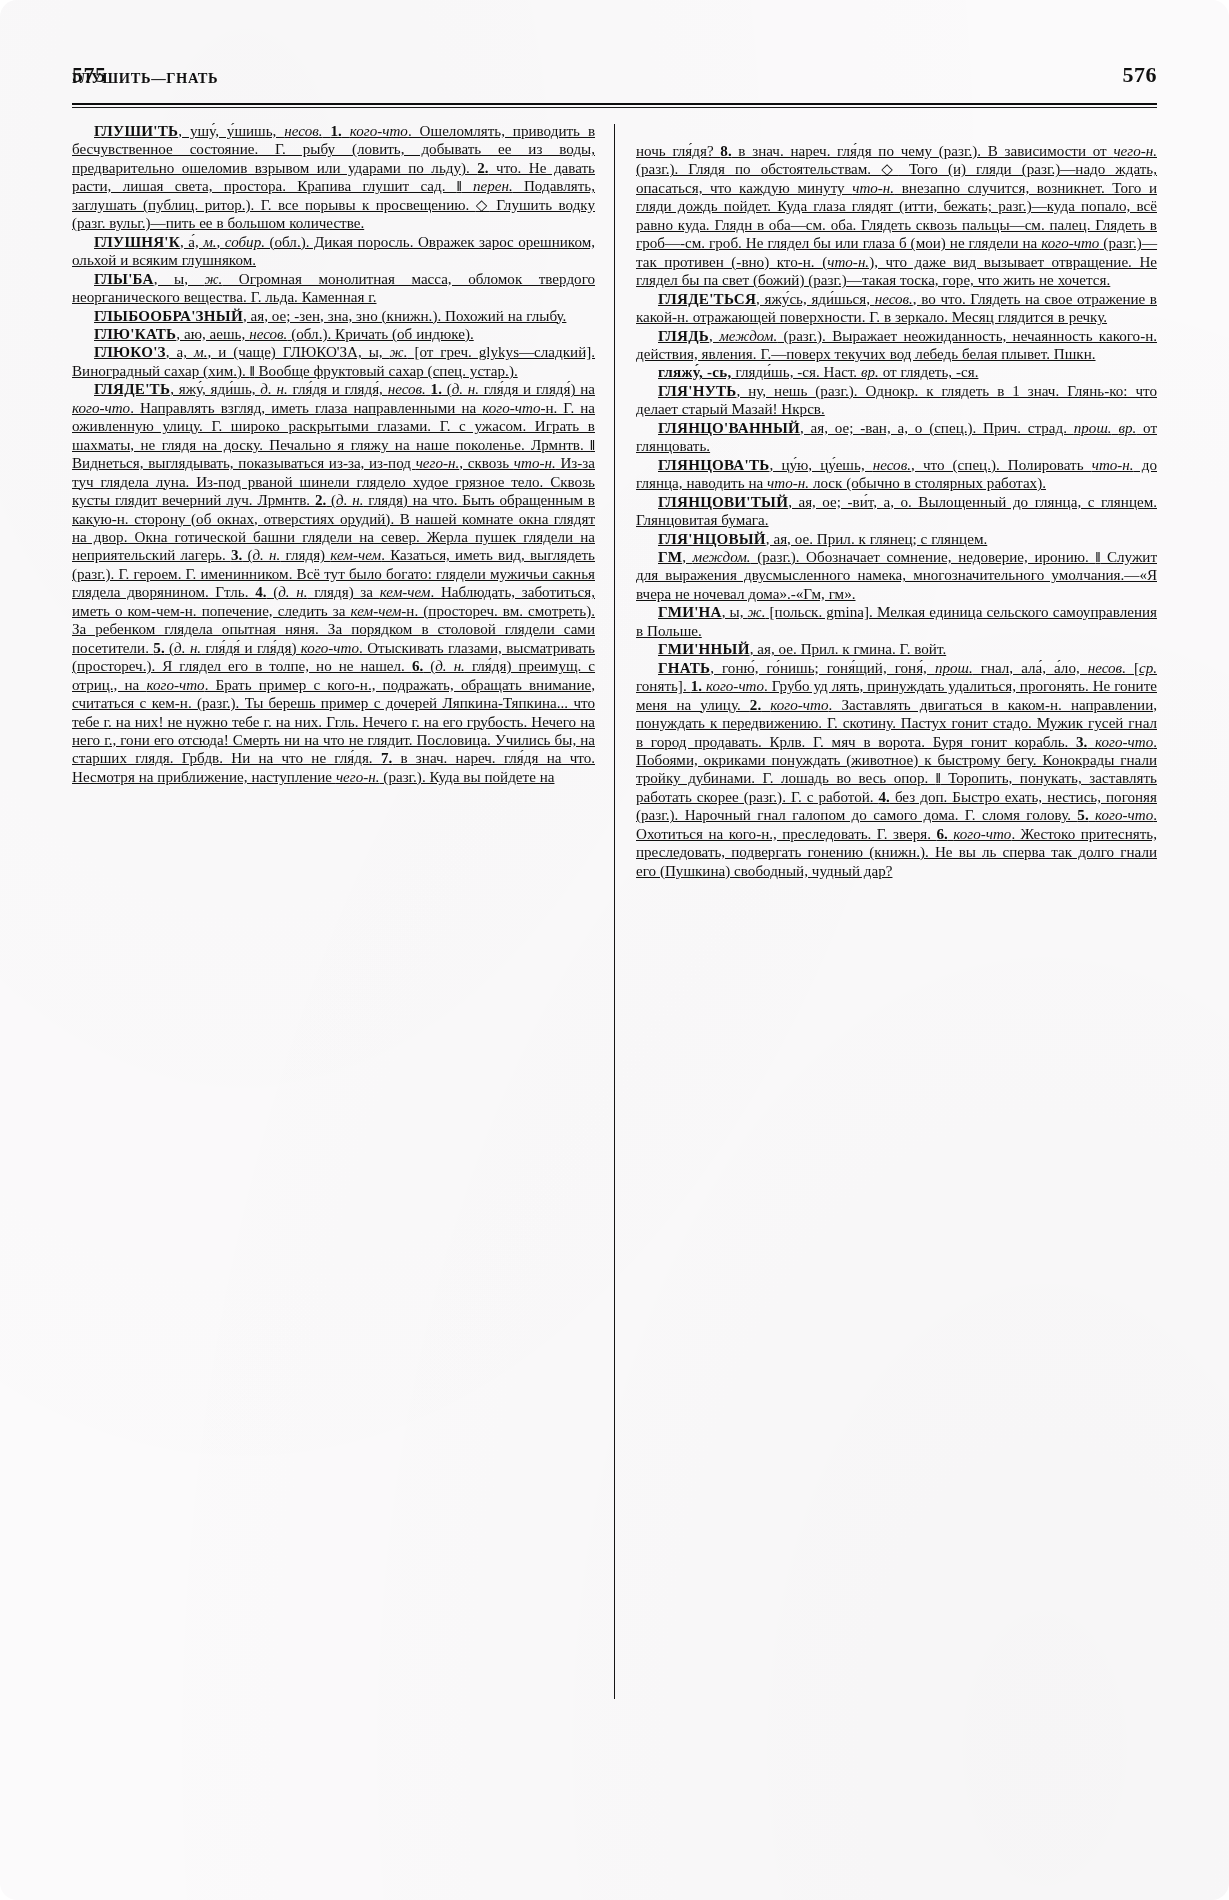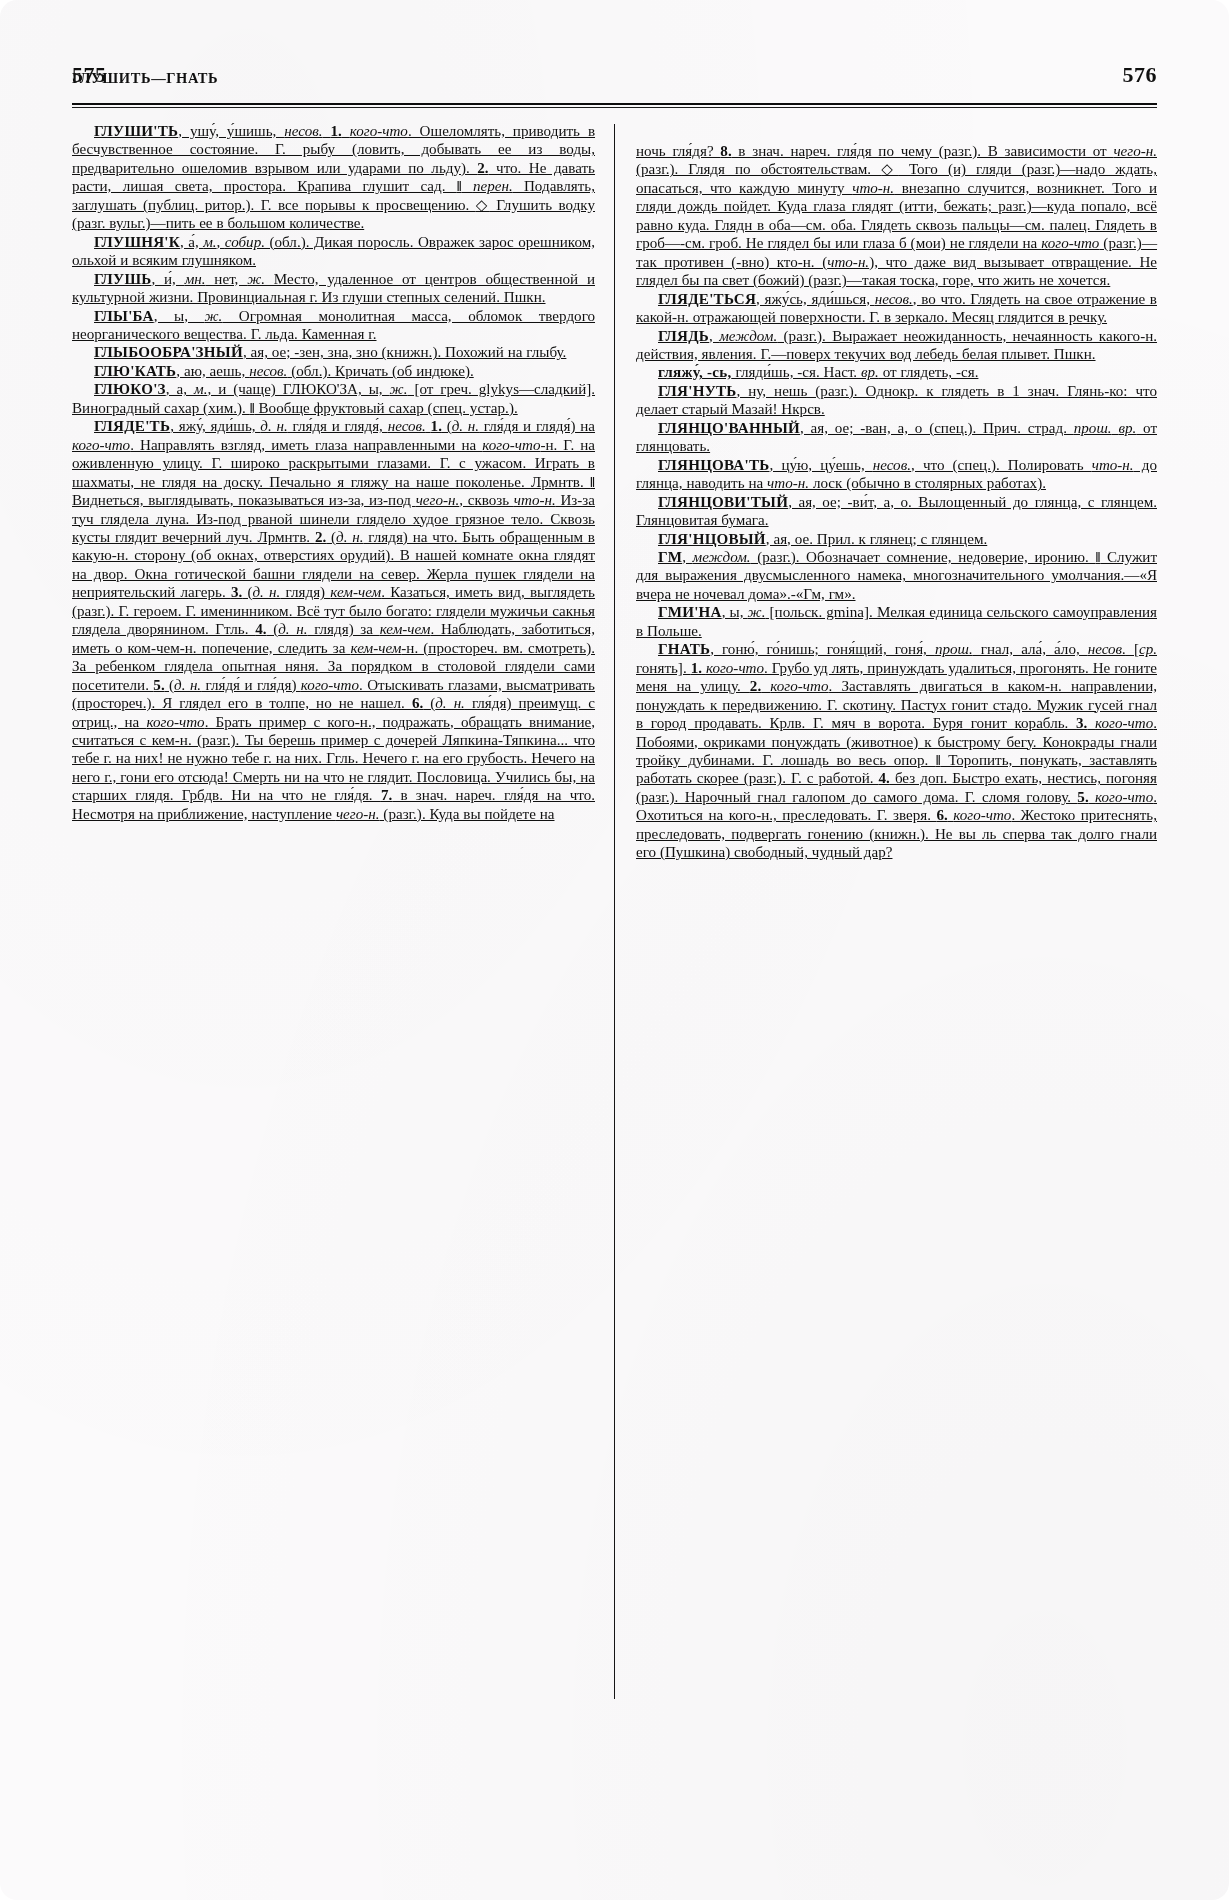--- a/index.html
+++ b/index.html
@@ -125,37 +125,37 @@
 
   <div class="rule">
     <div class="r1"></div>
     <div class="r2"></div>
   </div>
 
   <div class="columns">
     <div class="col col-left" id="colLeft">
         <p class="entry"><span class="hw">ГЛУШИ'ТЬ</span><span>, ушу́, у́шишь, <i>несов.</i> <b>1.</b> <i>кого-что</i>. Ошеломлять, приводить в бесчувственное состояние. Г. рыбу (ловить, добывать ее из воды, предварительно ошеломив взрывом или ударами по льду). <b>2.</b> что. Не давать расти, лишая света, простора. Крапива глушит сад. <span class="sep">‖</span> <i>перен.</i> Подавлять, заглушать (публиц. ритор.). Г. все порывы к просвещению. <span class="dia">◇</span> Глушить водку (разг. вульг.)—пить ее в большом количестве.</span></p>
         <p class="entry"><span class="hw">ГЛУШНЯ'К</span><span>, а́, <i>м.</i>, <i>собир.</i> (обл.). Дикая поросль. Овражек зарос орешником, ольхой и всяким глушняком.</span></p>
-        <p class="entry"><span class="hw">ГЛУШЬ</span><span>, и́, <i>мн.</i> нет, <i>ж.</i> Место, удаленное от центров общественной и культурной жизни. Провинциальная г. Из глуши степных селений. Пшкн.</span></p>
         <p class="entry"><span class="hw">ГЛЫ'БА</span><span>, ы, <i>ж.</i> Огромная монолитная масса, обломок твердого неорганического вещества. Г. льда. Каменная г.</span></p>
         <p class="entry"><span class="hw">ГЛЫБООБРА'ЗНЫЙ</span><span>, ая, ое; -зен, зна, зно (книжн.). Похожий на глыбу.</span></p>
         <p class="entry"><span class="hw">ГЛЮ'КАТЬ</span><span>, аю, аешь, <i>несов.</i> (обл.). Кричать (об индюке).</span></p>
         <p class="entry"><span class="hw">ГЛЮКО'З</span><span>, а, <i>м.</i>, и (чаще) ГЛЮКО'ЗА, ы, <i>ж.</i> [от греч. glykys—сладкий]. Виноградный сахар (хим.). <span class="sep">‖</span> Вообще фруктовый сахар (спец. устар.).</span></p>
         <p class="entry"><span class="hw">ГЛЯДЕ'ТЬ</span><span>, яжу́, яди́шь, <i>д. н.</i> гля́дя и глядя́, <i>несов.</i> <b>1.</b> (<i>д. н.</i> гля́дя и глядя́) на <i>кого-что</i>. Направлять взгляд, иметь глаза направленными на <i>кого-что</i>-н. Г. на оживленную улицу. Г. широко раскрытыми глазами. Г. с ужасом. Играть в шахматы, не глядя на доску. Печально я гляжу на наше поколенье. Лрмнтв. <span class="sep">‖</span> Виднеться, выглядывать, показываться из-за, из-под <i>чего-н.</i>, сквозь <i>что-н.</i> Из-за туч глядела луна. Из-под рваной шинели глядело худое грязное тело. Сквозь кусты глядит вечерний луч. Лрмнтв. <b>2.</b> (<i>д. н.</i> глядя) на что. Быть обращенным в какую-н. сторону (об окнах, отверстиях орудий). В нашей комнате окна глядят на двор. Окна готической башни глядели на север. Жерла пушек глядели на неприятельский лагерь. <b>3.</b> (<i>д. н.</i> глядя) <i>кем-чем</i>. Казаться, иметь вид, выглядеть (разг.). Г. героем. Г. именинником. Всё тут было богато: глядели мужичьи сакнья глядела дворянином. Гтль. <b>4.</b> (<i>д. н.</i> глядя) за <i>кем-чем</i>. Наблюдать, заботиться, иметь о ком-чем-н. попечение, следить за <i>кем-чем</i>-н. (простореч. вм. смотреть). За ребенком глядела опытная няня. За порядком в столовой глядели сами посетители. <b>5.</b> (<i>д. н.</i> гля́дя́ и гля́дя) <i>кого-что</i>. Отыскивать глазами, высматривать (простореч.). Я глядел его в толпе, но не нашел. <b>6.</b> (<i>д. н.</i> гля́дя) преимущ. с отриц., на <i>кого-что</i>. Брать пример с кого-н., подражать, обращать внимание, считаться с кем-н. (разг.). Ты берешь пример с дочерей Ляпкина-Тяпкина... что тебе г. на них! не нужно тебе г. на них. Ггль. Нечего г. на его грубость. Нечего на него г., гони его отсюда! Смерть ни на что не глядит. Пословица. Учились бы, на старших глядя. Грбдв. Ни на что не гля́дя. <b>7.</b> в знач. нареч. гля́дя на что. Несмотря на приближение, наступление <i>чего-н.</i> (разг.). Куда вы пойдете на</span></p>
       </div>
     <div class="divider"></div>
     <div class="col col-right" id="colRight">
         <p class="cont"><span>ночь гля́дя? <b>8.</b> в знач. нареч. гля́дя по чему (разг.). В зависимости от <i>чего-н.</i> (разг.). Глядя по обстоятельствам. <span class="dia">◇</span> Того (и) гляди (разг.)—надо ждать, опасаться, что каждую минуту <i>что-н.</i> внезапно случится, возникнет. Того и гляди дождь пойдет. Куда глаза глядят (итти, бежать; разг.)—куда попало, всё равно куда. Глядн в оба—см. оба. Глядеть сквозь пальцы—см. палец. Глядеть в гроб—-см. гроб. Не глядел бы или глаза б (мои) не глядели на <i>кого-что</i> (разг.)—так противен (-вно) кто-н. (<i>что-н.</i>), что даже вид вызывает отвращение. Не глядел бы па свет (божий) (разг.)—такая тоска, горе, что жить не хочется.</span></p>
         <p class="entry"><span class="hw">ГЛЯДЕ'ТЬСЯ</span><span>, яжу́сь, яди́шься, <i>несов.</i>, во что. Глядеть на свое отражение в какой-н. отражающей поверхности. Г. в зеркало. Месяц глядится в речку.</span></p>
         <p class="entry"><span class="hw">ГЛЯДЬ</span><span>, <i>междом.</i> (разг.). Выражает неожиданность, нечаянность какого-н. действия, явления. Г.—поверх текучих вод лебедь белая плывет. Пшкн.</span></p>
         <p class="entry"><span class="hw">гляжу́, -сь,</span><span> гляди́шь, -ся. Наст. <i>вр.</i> от глядеть, -ся.</span></p>
         <p class="entry"><span class="hw">ГЛЯ'НУТЬ</span><span>, ну, нешь (разг.). Однокр. к глядеть в 1 знач. Глянь-ко: что делает старый Мазай! Нкрсв.</span></p>
         <p class="entry"><span class="hw">ГЛЯНЦО'ВАННЫЙ</span><span>, ая, ое; -ван, а, о (спец.). Прич. страд. <i>прош.</i> <i>вр.</i> от глянцовать.</span></p>
         <p class="entry"><span class="hw">ГЛЯНЦОВА'ТЬ</span><span>, цу́ю, цу́ешь, <i>несов.</i>, что (спец.). Полировать <i>что-н.</i> до глянца, наводить на <i>что-н.</i> лоск (обычно в столярных работах).</span></p>
         <p class="entry"><span class="hw">ГЛЯНЦОВИ'ТЫЙ</span><span>, ая, ое; -ви́т, а, о. Вылощенный до глянца, с глянцем. Глянцовитая бумага.</span></p>
         <p class="entry"><span class="hw">ГЛЯ'НЦОВЫЙ</span><span>, ая, ое. Прил. к глянец; с глянцем.</span></p>
         <p class="entry"><span class="hw">ГМ</span><span>, <i>междом.</i> (разг.). Обозначает сомнение, недоверие, иронию. <span class="sep">‖</span> Служит для выражения двусмысленного намека, многозначительного умолчания.—«Я вчера не ночевал дома».-«Гм, гм».</span></p>
         <p class="entry"><span class="hw">ГМИ'НА</span><span>, ы, <i>ж.</i> [польск. gmina]. Мелкая единица сельского самоуправления в Польше.</span></p>
+        <p class="entry"><span class="hw">ГМИ'ННЫЙ</span><span>, ая, ое. Прил. к гмина. Г. войт.</span></p>
         <p class="entry"><span class="hw">ГНАТЬ</span><span>, гоню́, го́нишь; гоня́щий, гоня́, <i>прош.</i> гнал, ала́, а́ло, <i>несов.</i> [<i>ср.</i> гонять]. <b>1.</b> <i>кого-что</i>. Грубо уд лять, принуждать удалиться, прогонять. Не гоните меня на улицу. <b>2.</b> <i>кого-что</i>. Заставлять двигаться в каком-н. направлении, понуждать к передвижению. Г. скотину. Пастух гонит стадо. Мужик гусей гнал в город продавать. Крлв. Г. мяч в ворота. Буря гонит корабль. <b>3.</b> <i>кого-что</i>. Побоями, окриками понуждать (животное) к быстрому бегу. Конокрады гнали тройку дубинами. Г. лошадь во весь опор. <span class="sep">‖</span> Торопить, понукать, заставлять работать скорее (разг.). Г. с работой. <b>4.</b> без доп. Быстро ехать, нестись, погоняя (разг.). Нарочный гнал галопом до самого дома. Г. сломя голову. <b>5.</b> <i>кого-что</i>. Охотиться на кого-н., преследовать. Г. зверя. <b>6.</b> <i>кого-что</i>. Жестоко притеснять, преследовать, подвергать гонению (книжн.). Не вы ль сперва так долго гнали его (Пушкина) свободный, чудный дар?</span></p>
       </div>
   </div>
 
 </div>
 
 </body></html>

